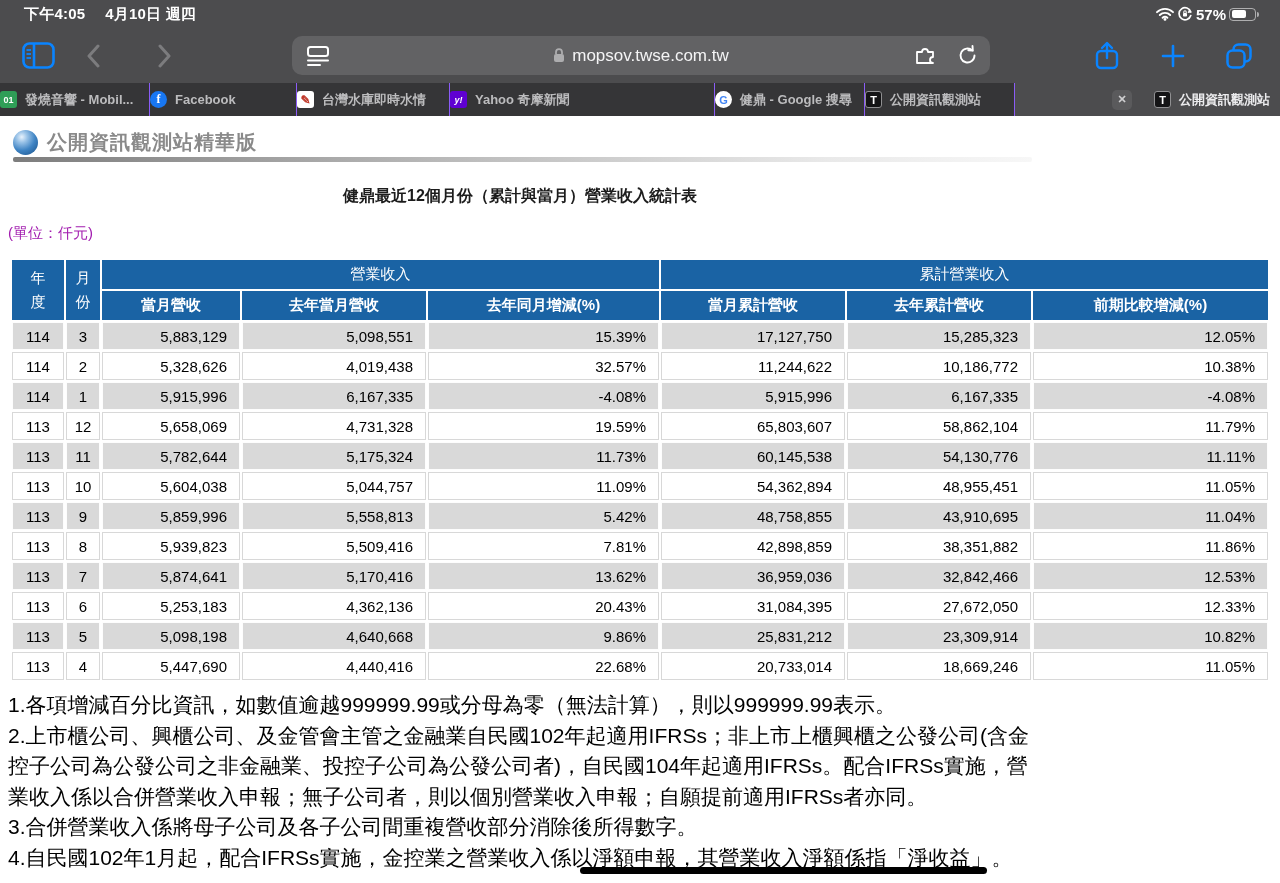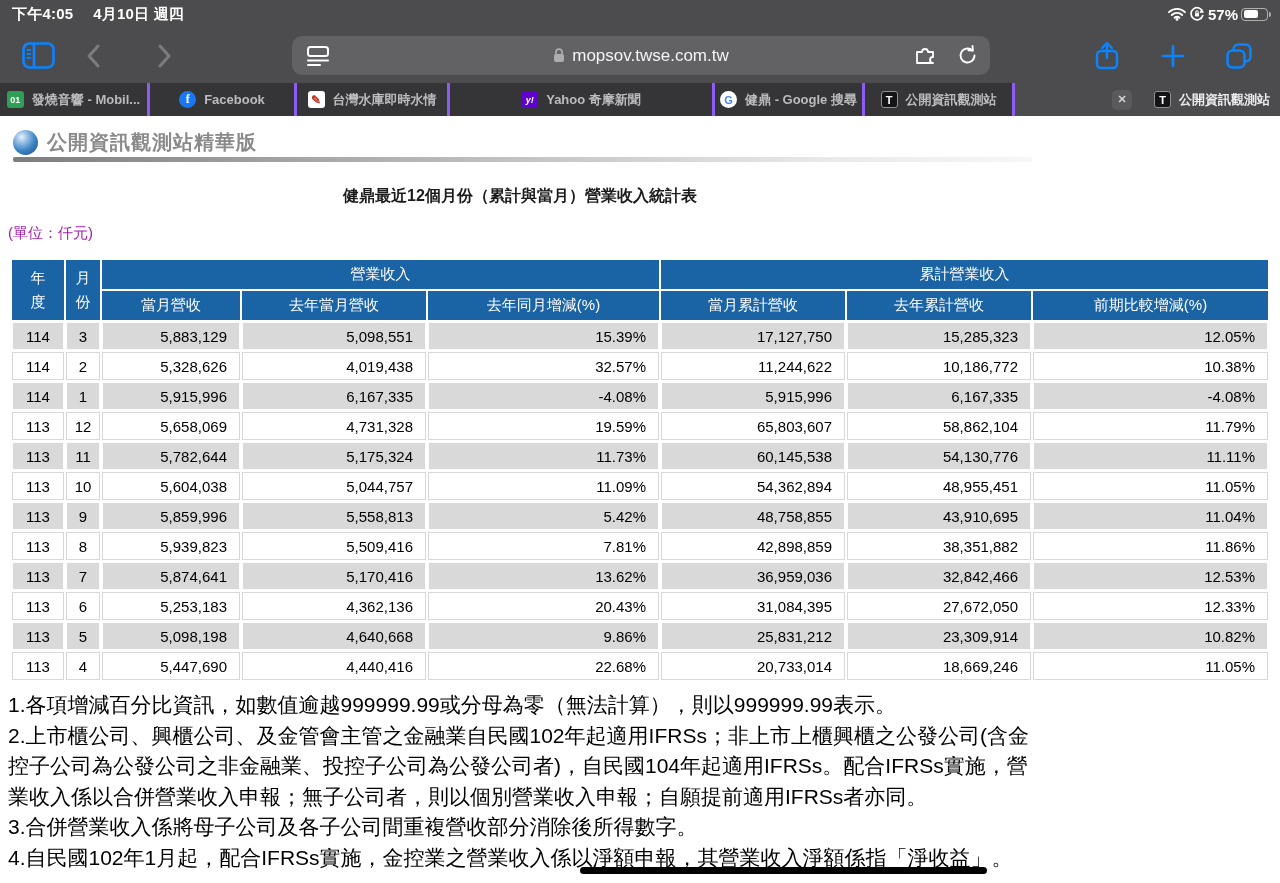--- a/index.html
+++ b/index.html
@@ -1,39 +1,39 @@
 <!DOCTYPE html>
 <html><head>
 <meta charset="utf-8">
 <style>
   * { margin:0; padding:0; box-sizing:border-box; }
   html,body { width:1280px; height:883px; }
   body { position:relative; background:#fff; font-family:"Liberation Sans", sans-serif; overflow:hidden; }
 
   
   .status-bar { position:absolute; top:0; left:0; width:1280px; height:28px; background:#4c4c4e;
-    color:#fff; display:flex; align-items:center; justify-content:space-between; padding:0 12px; }
+    color:#fff; display:flex; align-items:center; justify-content:space-between; padding:0 24px; }
   .status-left { display:flex; gap:20px; font-size:15px; font-weight:700; letter-spacing:.2px; }
   .status-right { display:flex; align-items:center; gap:3px; font-size:15px; font-weight:700; }
   .battery { position:relative; width:27px; height:13px; border:1px solid rgba(255,255,255,.55); border-radius:4px; }
   .battery::after { content:""; position:absolute; right:-4px; top:3.5px; width:2px; height:5px; background:rgba(255,255,255,.55); border-radius:0 2px 2px 0; }
   .battery-fill { position:absolute; left:1.5px; top:1.5px; bottom:1.5px; width:57%; background:#fff; border-radius:2px; }
 
   
   .toolbar { position:absolute; top:28px; left:0; width:1280px; height:55px; background:#4c4c4e; }
   .tb-btn { position:absolute; top:0; height:55px; display:flex; align-items:center; justify-content:center; }
   .url-bar { position:absolute; left:292px; top:8px; width:698px; height:39px; background:#626264; border-radius:10px;
     display:flex; align-items:center; justify-content:center; }
   .url-host { color:#f4f4f5; font-size:17px; display:flex; align-items:center; gap:7px; }
   .url-left { position:absolute; left:14px; top:8px; }
   .url-right { position:absolute; right:12px; top:9px; display:flex; gap:20px; }
 
   
   .tab-strip { position:absolute; top:83px; left:0; width:1280px; height:33px; background:#353537; display:flex; }
-  .fav-tab { display:flex; align-items:center; justify-content:center; gap:8px; border-right:3px solid #8b5cf6;
+  .fav-tab { display:flex; align-items:center; justify-content:flex-start; gap:8px; border-right:1px solid #8b5cf6;
     color:#bcbcbe; font-size:13px; font-weight:700; white-space:nowrap; overflow:hidden; }
   .fav-tab.active { background:#4c4c4e; border-right:none; color:#ececee; justify-content:flex-end; padding-right:10px; }
   .favicon { width:17px; height:17px; border-radius:3px; display:flex; align-items:center; justify-content:center;
     font-size:9px; font-weight:700; flex:none; }
   .fi-mobile01 { background:#2f9e57; color:#fff; }
   .fi-facebook { background:#1877f2; color:#fff; border-radius:50%; font-size:12px; font-family:"Liberation Serif",serif; }
   .fi-reservoir { background:#fff; color:#c0392b; font-size:12px; }
   .fi-yahoo { background:#5f01d1; color:#fff; font-style:italic; }
   .fi-google { background:#fff; color:#4285f4; border-radius:50%; font-size:11px; }
   .fi-mops { background:#141416; color:#fff; border:1px solid #909092; font-size:11px; }
@@ -47,21 +47,21 @@
     background:radial-gradient(circle at 35% 28%, #e8f2fc 0%, #9cc4e8 22%, #3f84c4 55%, #174e86 100%); }
   .site-title { color:#8a8a8a; font-size:20px; font-weight:700; letter-spacing:1px; }
   .header-rule { height:5px; margin:1px 8px 0 13px; border-radius:2px;
     background:linear-gradient(to right,#7d7d7d 0%,#bdbdbd 45%,#e9e9e9 80%,#f7f7f7 100%); }
   .report-title { text-align:center; color:#1c1c1c; font-size:16px; font-weight:700; margin-top:24px; }
   .unit-label { font-size:15px; color:#a21caf; margin:17px 1px 0 8px; }
 
   table.revenue { margin:15px 0 0 10px; width:1260px; table-layout:fixed; border-collapse:separate; border-spacing:2px; font-size:15px; }
   th { background:#1a63a4; color:#fff; font-weight:400; border:1px solid #1a63a4; }
   th.group { height:29px; }
-  th.sub { height:29px; }
+  th.sub { height:29px;font-weight:bold; }
   th.axis { white-space:pre-line; line-height:24px; font-size:15px; }
   td { height:28px; }
   .row-gray td { background:#d9d9d9; border:1px solid #fdfdfd; }
   .row-white td { background:#fff; border:1px solid #d8d8d8; }
   .c-center { text-align:center; }
   .c-num { text-align:right; padding-right:12px; }
 
   .footnotes { margin:8px 10px 0 8px; font-size:21px; color:#000; line-height:30.5px; }
 
   .home-indicator { position:absolute; left:580px; bottom:9px; width:407px; height:7px; background:#000; border-radius:4px; }

